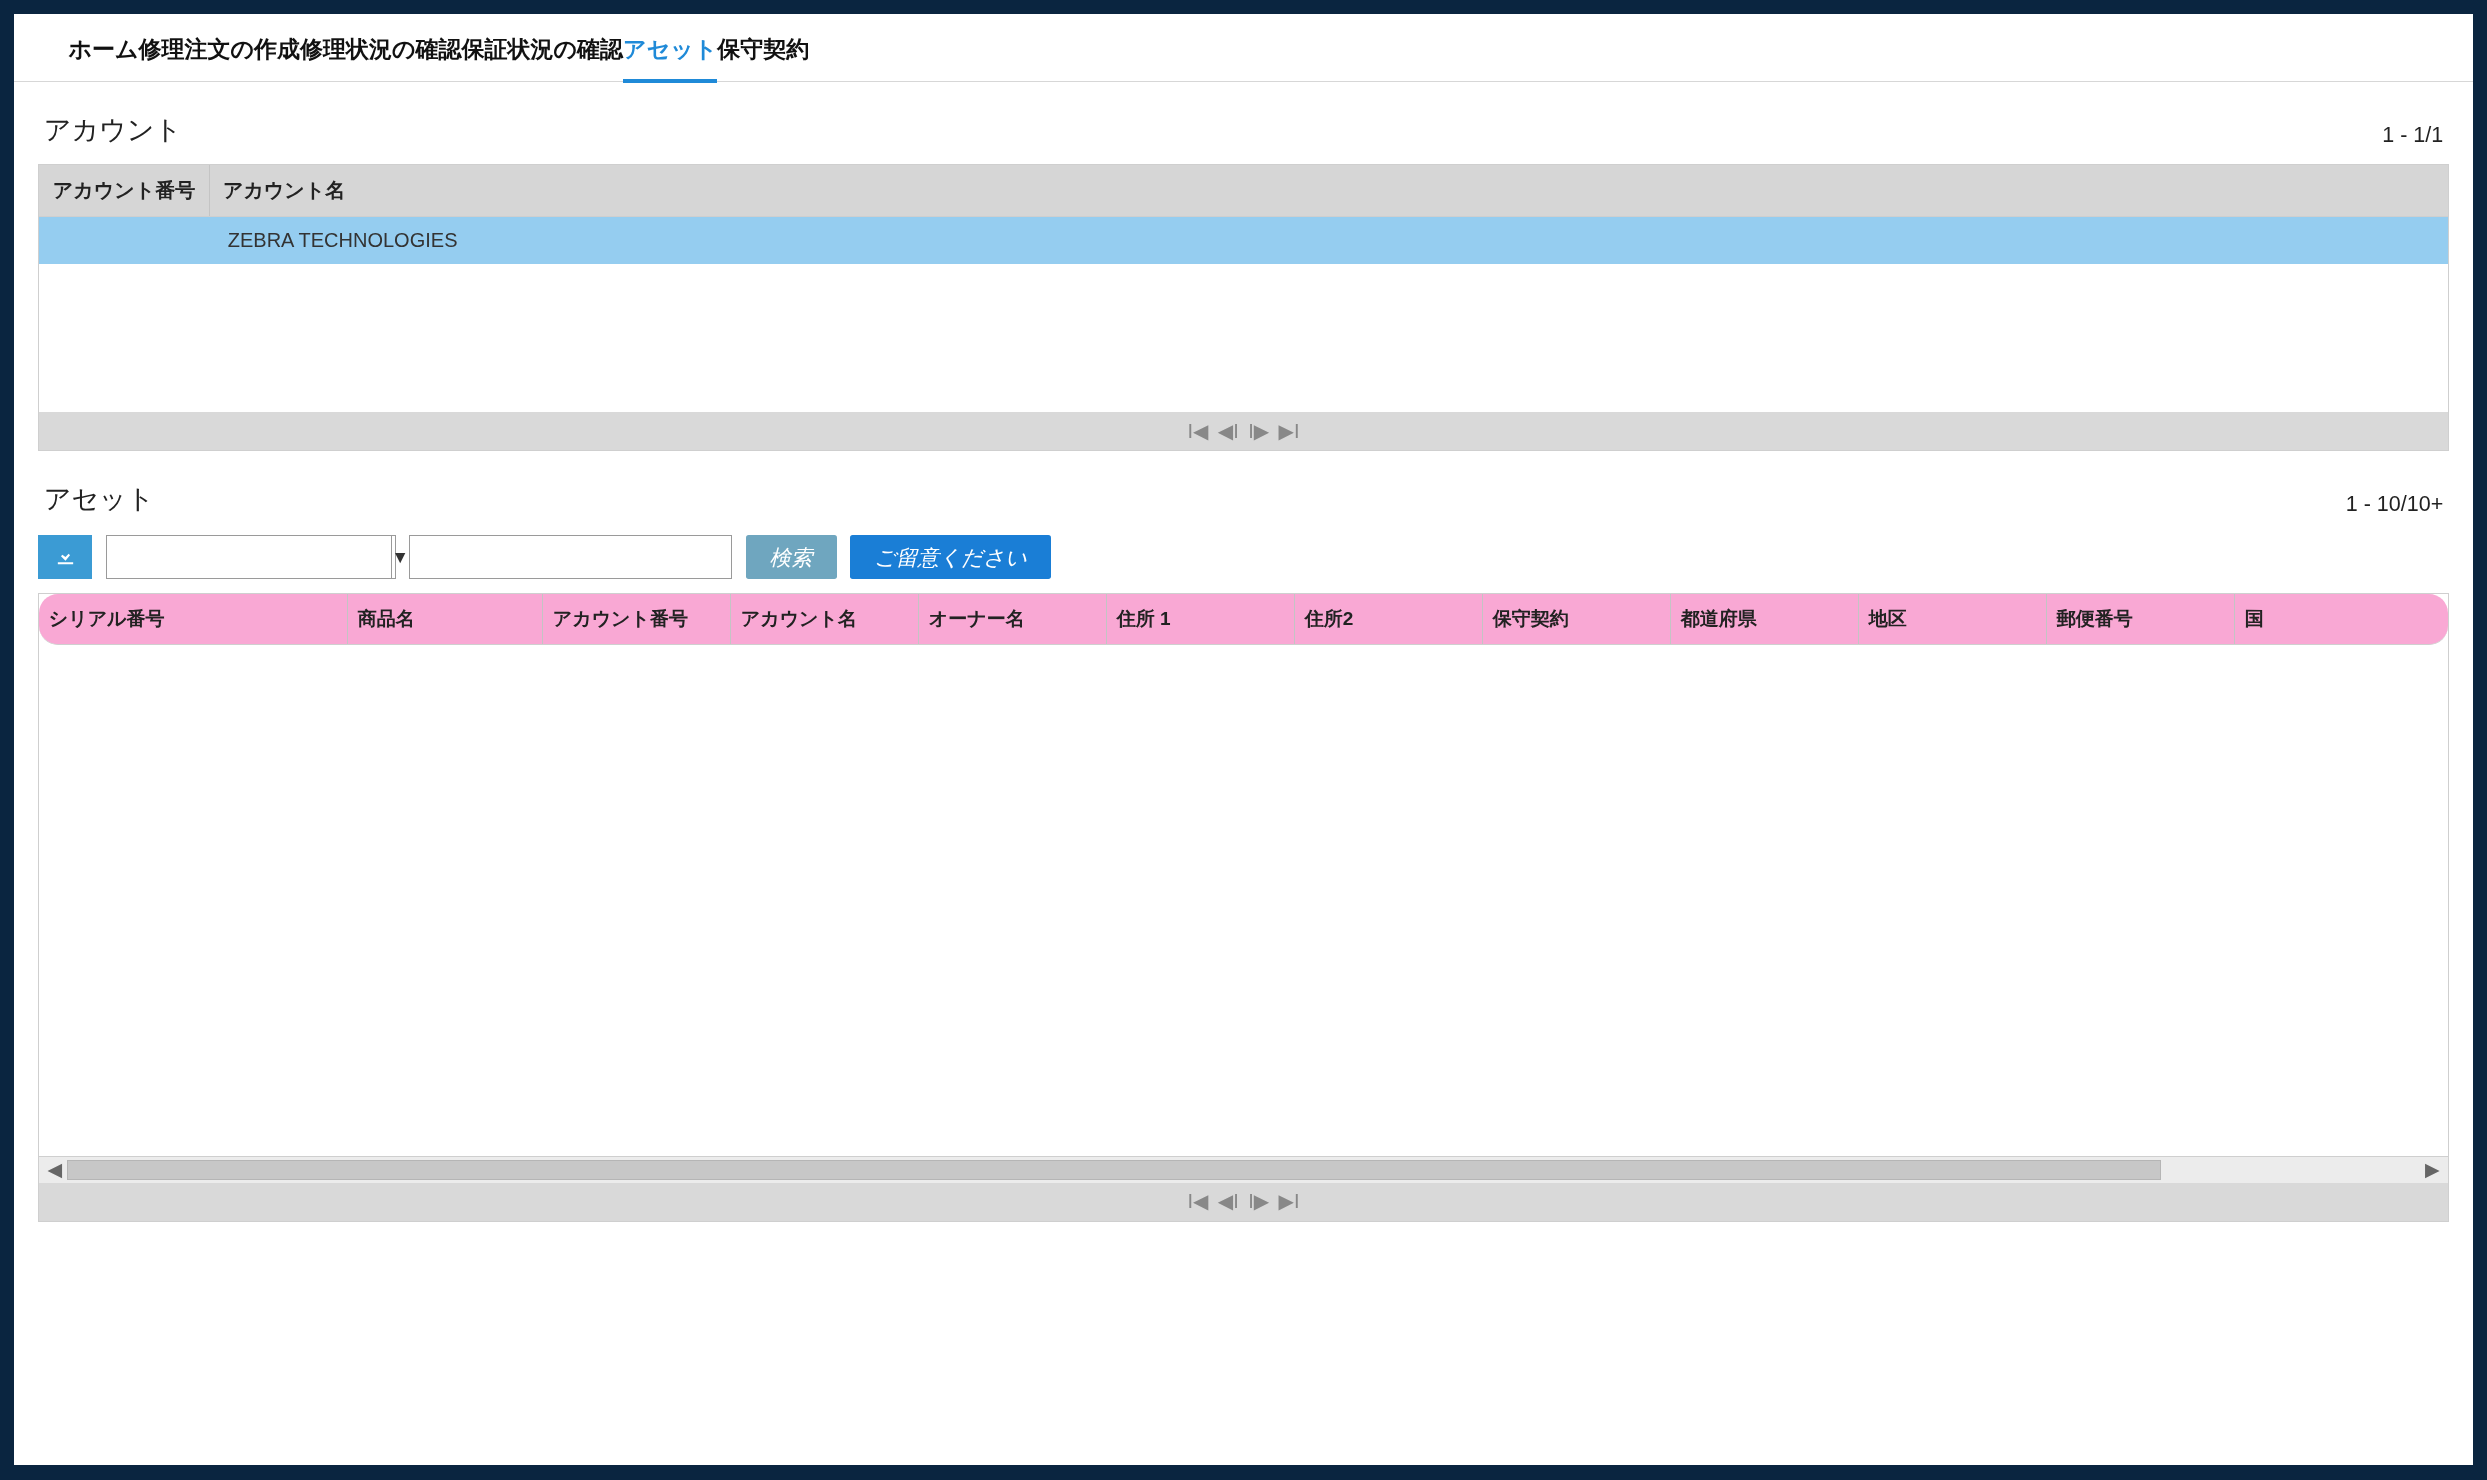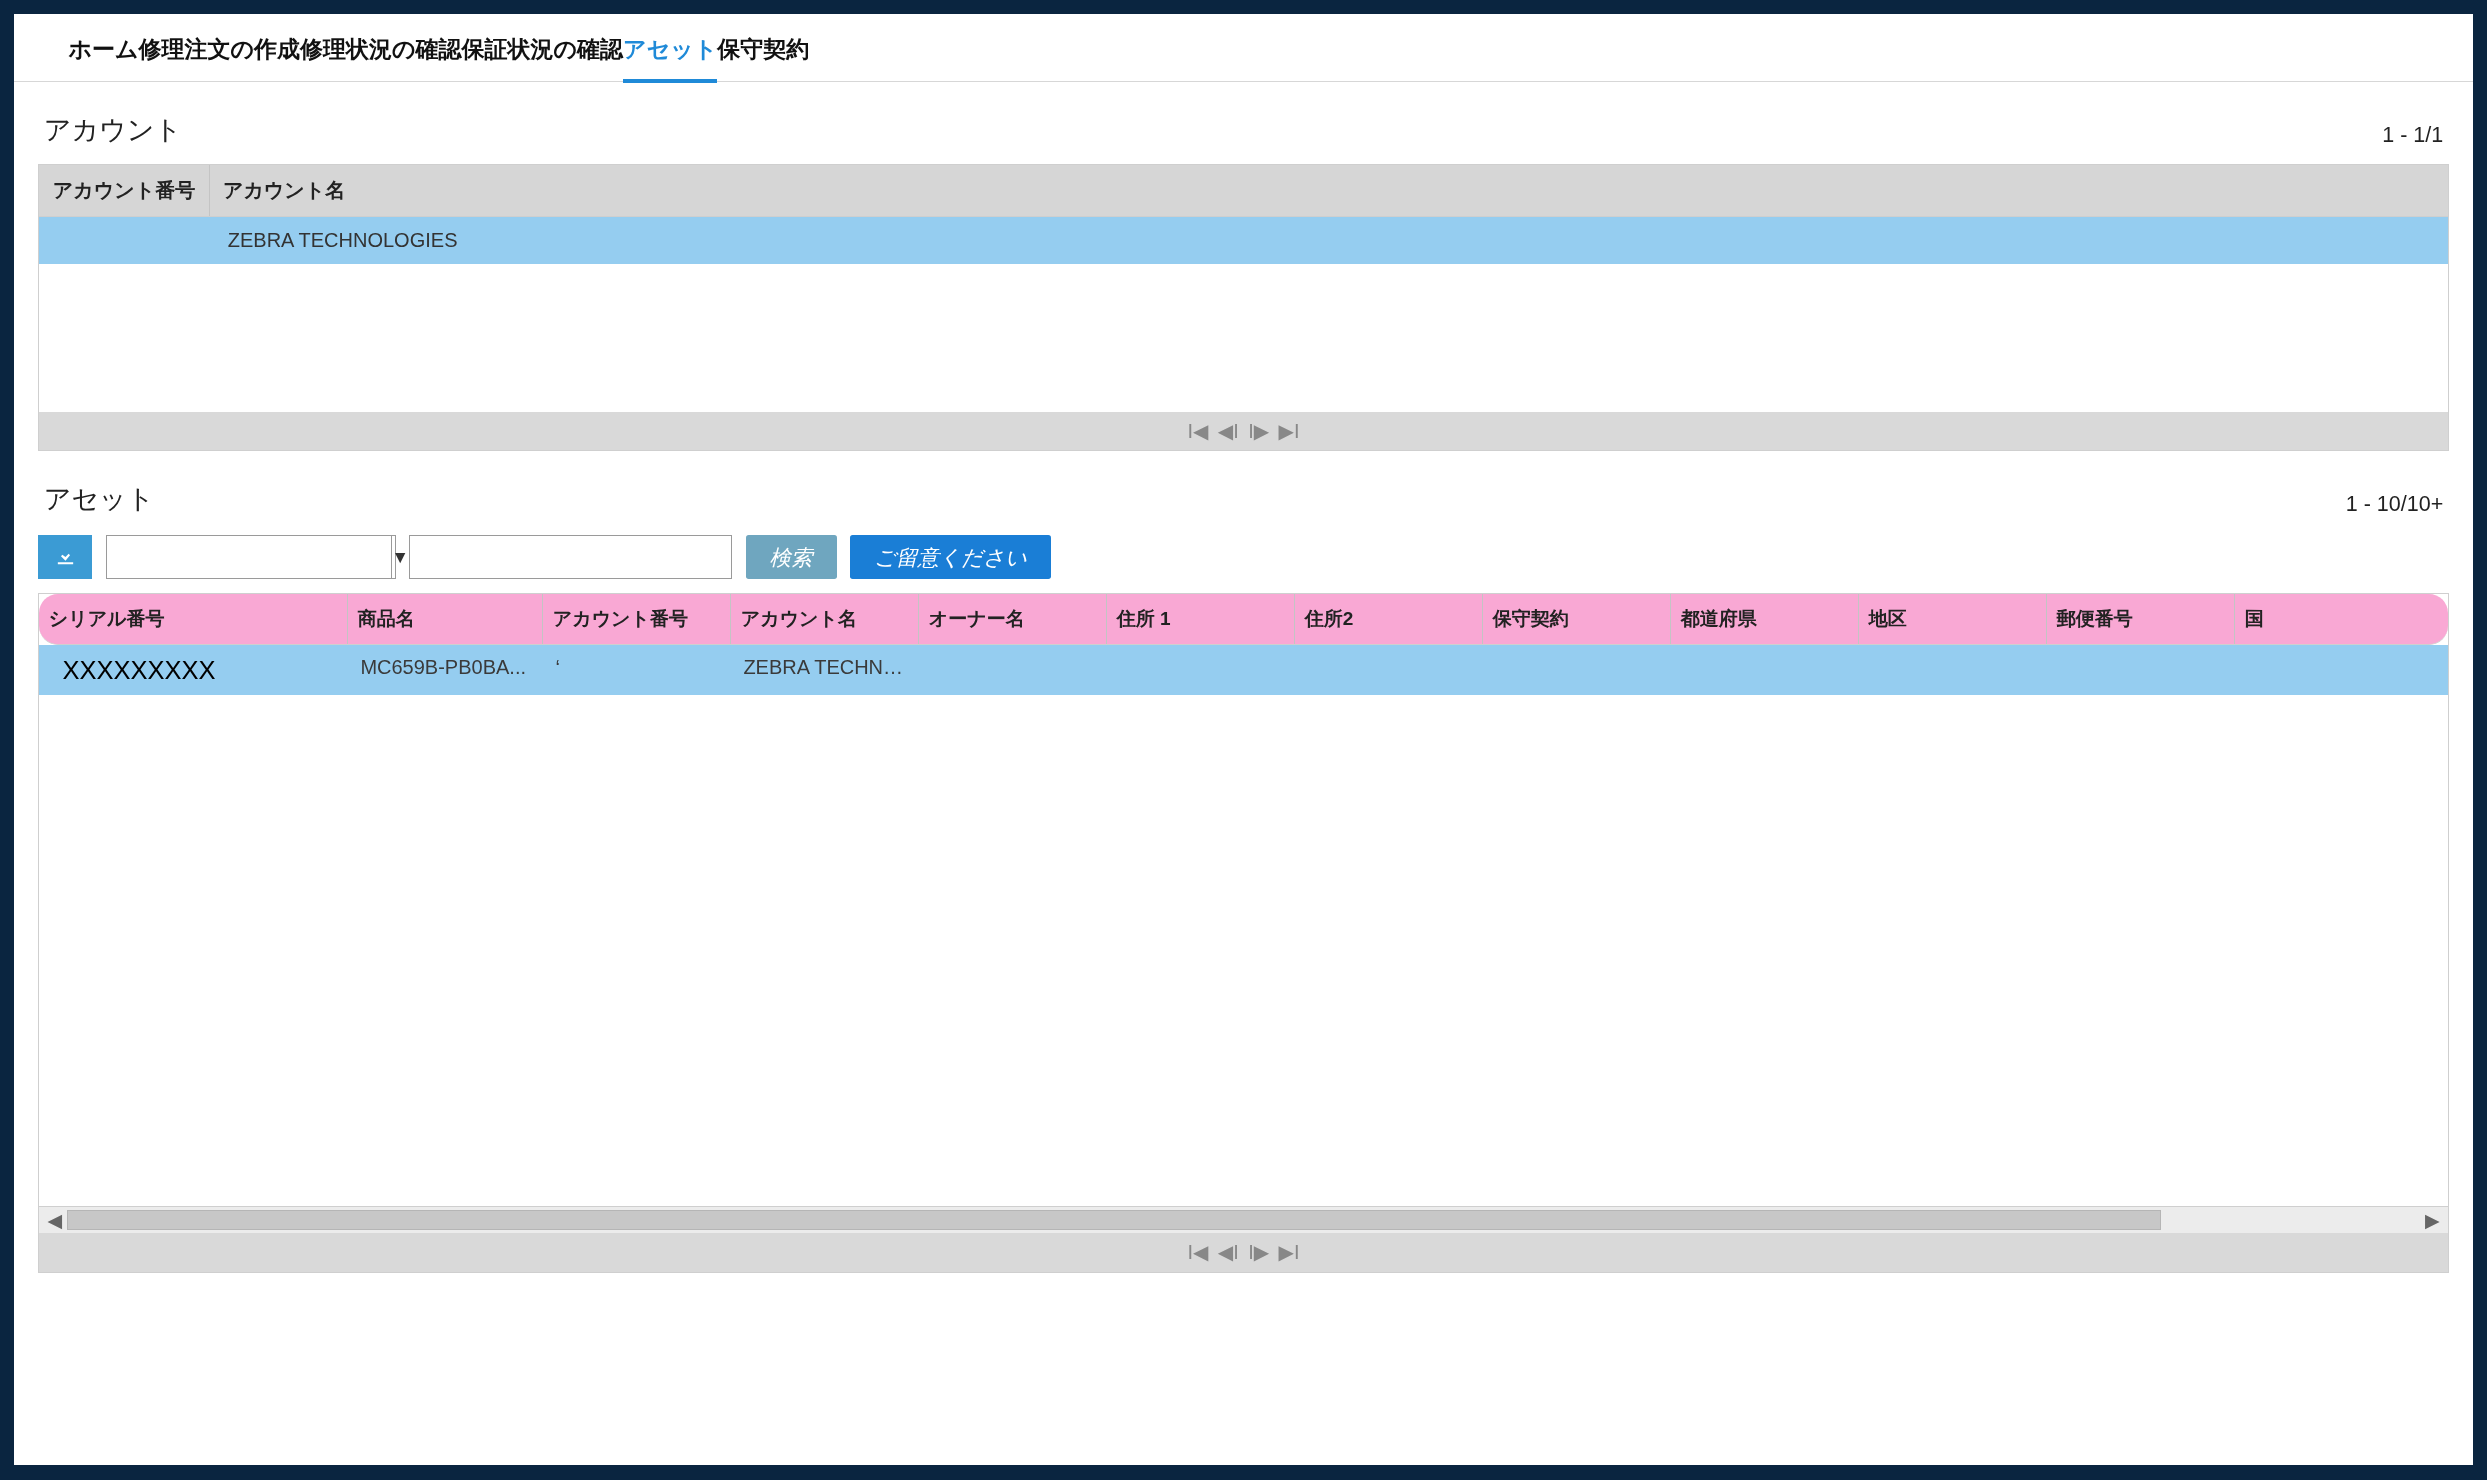--- a/index.html
+++ b/index.html
@@ -256,34 +256,20 @@
         <div class="gth">アカウント名</div>
         <div class="gth">オーナー名</div>
         <div class="gth">住所 1</div>
         <div class="gth">住所2</div>
         <div class="gth">保守契約</div>
         <div class="gth">都道府県</div>
         <div class="gth">地区</div>
         <div class="gth">郵便番号</div>
         <div class="gth">国</div>
       </div>
-      <div class="grid-row">
-        <div class="gtd serial">XXXXXXXXX</div>
-        <div class="gtd">MC659B-PB0BA...</div>
-        <div class="gtd">‘</div>
-        <div class="gtd">ZEBRA TECHNO...</div>
-        <div class="gtd"></div>
-        <div class="gtd"></div>
-        <div class="gtd"></div>
-        <div class="gtd"></div>
-        <div class="gtd"></div>
-        <div class="gtd"></div>
-        <div class="gtd"></div>
-        <div class="gtd"></div>
-      </div>
       <div class="grid-body-empty"></div>
       <div class="hscroll">
         <span class="arrow">◀</span>
         <div class="track">
           <div class="thumb"></div>
         </div>
         <span class="arrow">▶</span>
       </div>
       <div class="tbl-foot">
         <div class="pager-icons">

